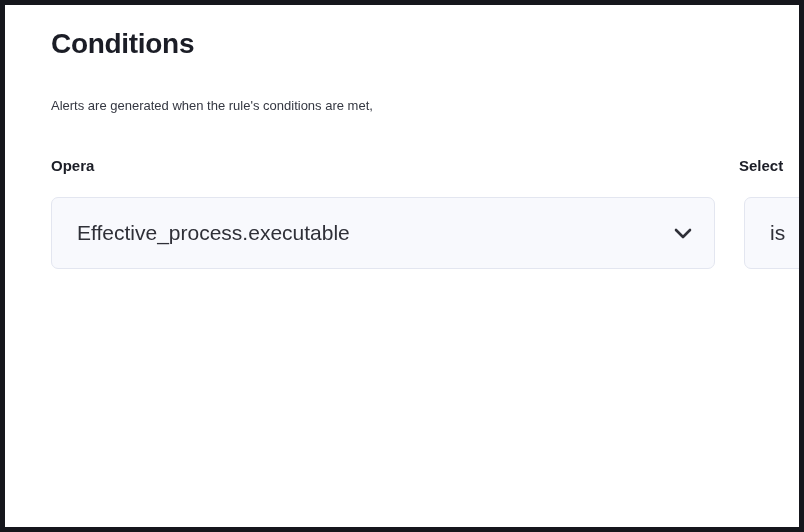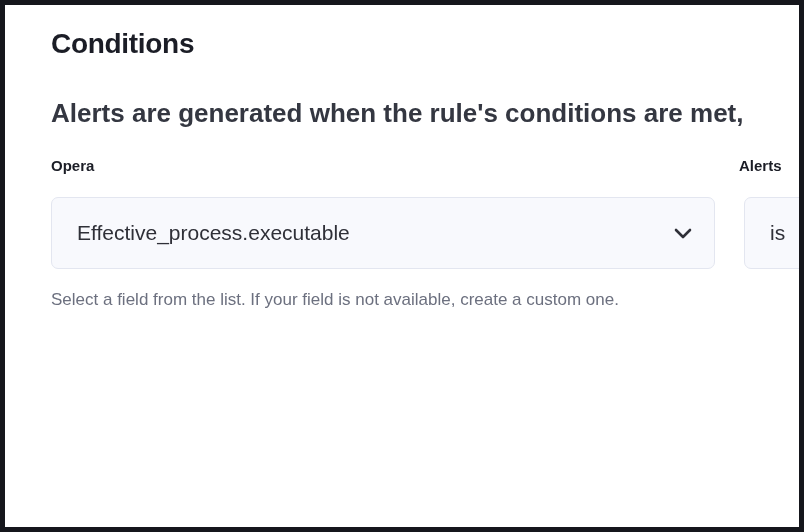--- a/index.html
+++ b/index.html
@@ -48,22 +48,22 @@
     font-weight: bold;
     color: #1b1d26;
     letter-spacing: -0.3px;
     white-space: nowrap;
   }
 
   .section-desc {
     position: absolute;
     left: 46px;
     top: 93px;
-    font-size: 26px;
-    font-weight: bold;
+    font-size: 13px;
+    font-weight: normal;
     color: #343741;
     white-space: nowrap;
   }
 
   
   .field-label {
     position: absolute;
     font-size: 15px;
     font-weight: bold;
     color: #1b1d26;
@@ -157,23 +157,22 @@
 
     <div class="combobox field-box">
       <span class="combo-value">Effective_process.executable</span>
       <span class="chevron">
         <svg width="26" height="26" viewBox="0 0 26 26" aria-hidden="true">
           <path d="M6 10 L13 17 L20 10" fill="none" stroke="#2f3038" stroke-width="2.6" stroke-linecap="round" stroke-linejoin="round"></path>
         </svg>
       </span>
     </div>
 
-    <div class="help-text">Select a field from the list. If your field is not available, create a custom one.</div>
 
-    <div class="field-label label-operator">Alerts</div>
+    <div class="field-label label-operator">Select</div>
 
     <div class="combobox operator-box">
       <span class="combo-value">is</span>
     </div>
 
 
   </div>
 </div>
 
 </body></html>

